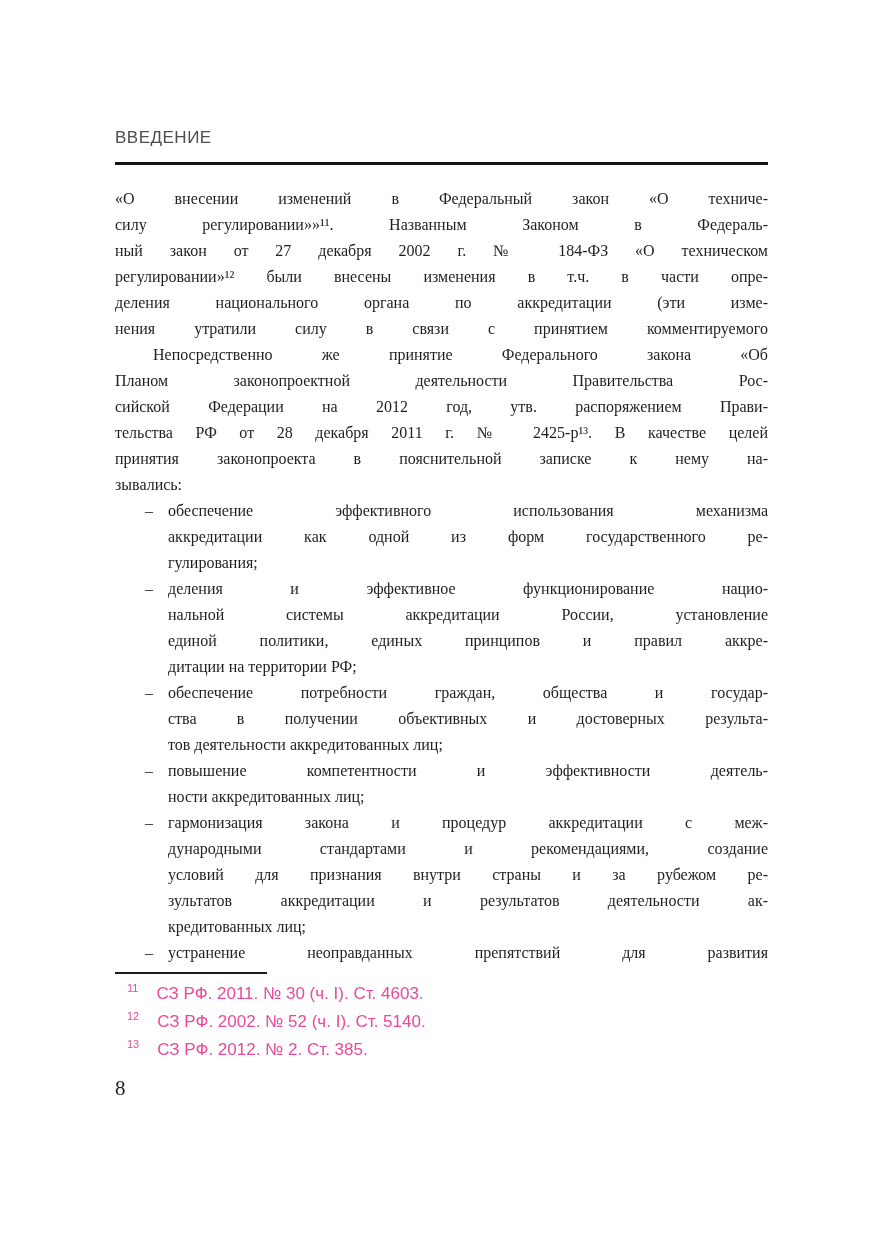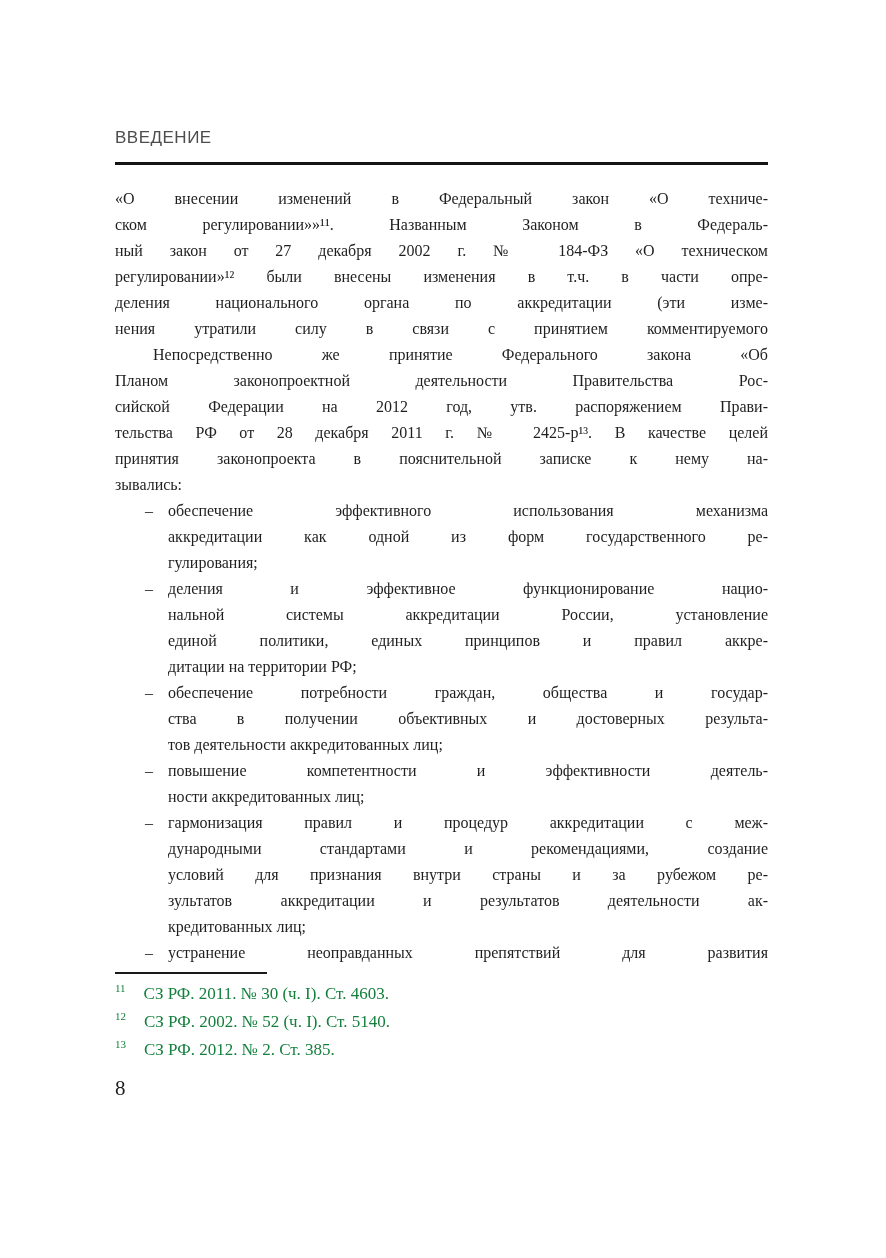--- a/index.html
+++ b/index.html
@@ -59,23 +59,24 @@
     flex: 1;
     min-width: 0;
   }
   .footnote-separator {
     width: 152px;
     height: 2px;
     background: #1a1a1a;
     margin: 6px 0 6px 0;
   }
   .footnotes {
-    font-family: Liberation Serif, serif;
+    font-family: Liberation Sans, sans-serif;
     font-size: 17px;
-    color: #15803d;
+    color: #ec4899;
+    margin-left: 12px;
   }
   .footnote {
     line-height: 28px;
   }
   .footnote sup {
     font-size: 11px;
     line-height: 0;
     vertical-align: super;
     margin-right: 18px;
   }
@@ -90,21 +91,21 @@
 
 <div class="page">
 
   <div class="chapter-header">ВВЕДЕНИЕ</div>
   <div class="header-rule"></div>
 
   <div class="body-text">
 
     <div class="paragraph">
       <div class="line">«О внесении изменений в Федеральный закон «О техниче-</div>
-      <div class="line">ском регулировании»»¹¹. Названным Законом в Федераль-</div>
+      <div class="line">силу регулировании»»¹¹. Названным Законом в Федераль-</div>
       <div class="line">ный закон от 27 декабря 2002 г. № 184-ФЗ «О техническом</div>
       <div class="line">регулировании»¹² были внесены изменения в т.ч. в части опре-</div>
       <div class="line">деления национального органа по аккредитации (эти изме-</div>
       <div class="line">нения утратили силу в связи с принятием комментируемого</div>
     </div>
 
     <div class="paragraph">
       <div class="line indent">Непосредственно же принятие Федерального закона «Об</div>
       <div class="line">Планом законопроектной деятельности Правительства Рос-</div>
       <div class="line">сийской Федерации на 2012 год, утв. распоряжением Прави-</div>
@@ -147,21 +148,21 @@
         <span class="dash-marker">–</span>
         <div class="li-lines">
           <div class="line">повышение компетентности и эффективности деятель-</div>
           <div class="line last">ности аккредитованных лиц;</div>
         </div>
       </div>
 
       <div class="list-item">
         <span class="dash-marker">–</span>
         <div class="li-lines">
-          <div class="line">гармонизация правил и процедур аккредитации с меж-</div>
+          <div class="line">гармонизация закона и процедур аккредитации с меж-</div>
           <div class="line">дународными стандартами и рекомендациями, создание</div>
           <div class="line">условий для признания внутри страны и за рубежом ре-</div>
           <div class="line">зультатов аккредитации и результатов деятельности ак-</div>
           <div class="line last">кредитованных лиц;</div>
         </div>
       </div>
 
       <div class="list-item">
         <span class="dash-marker">–</span>
         <div class="li-lines">

